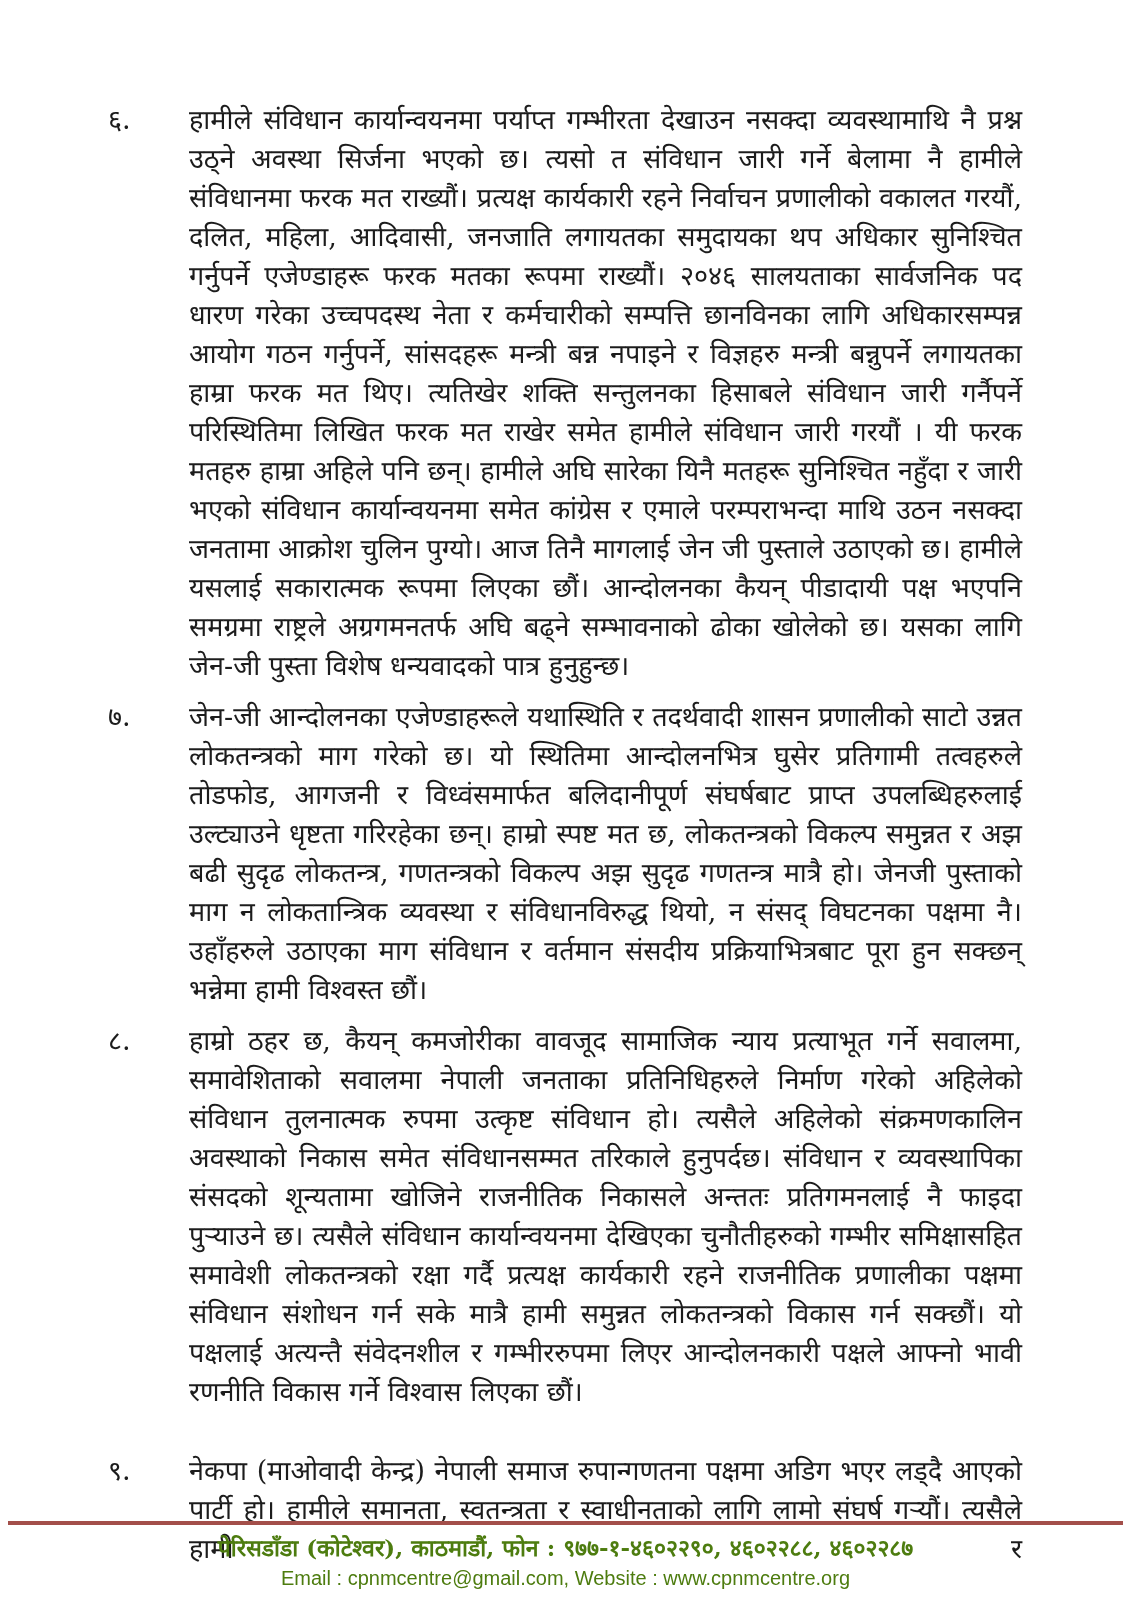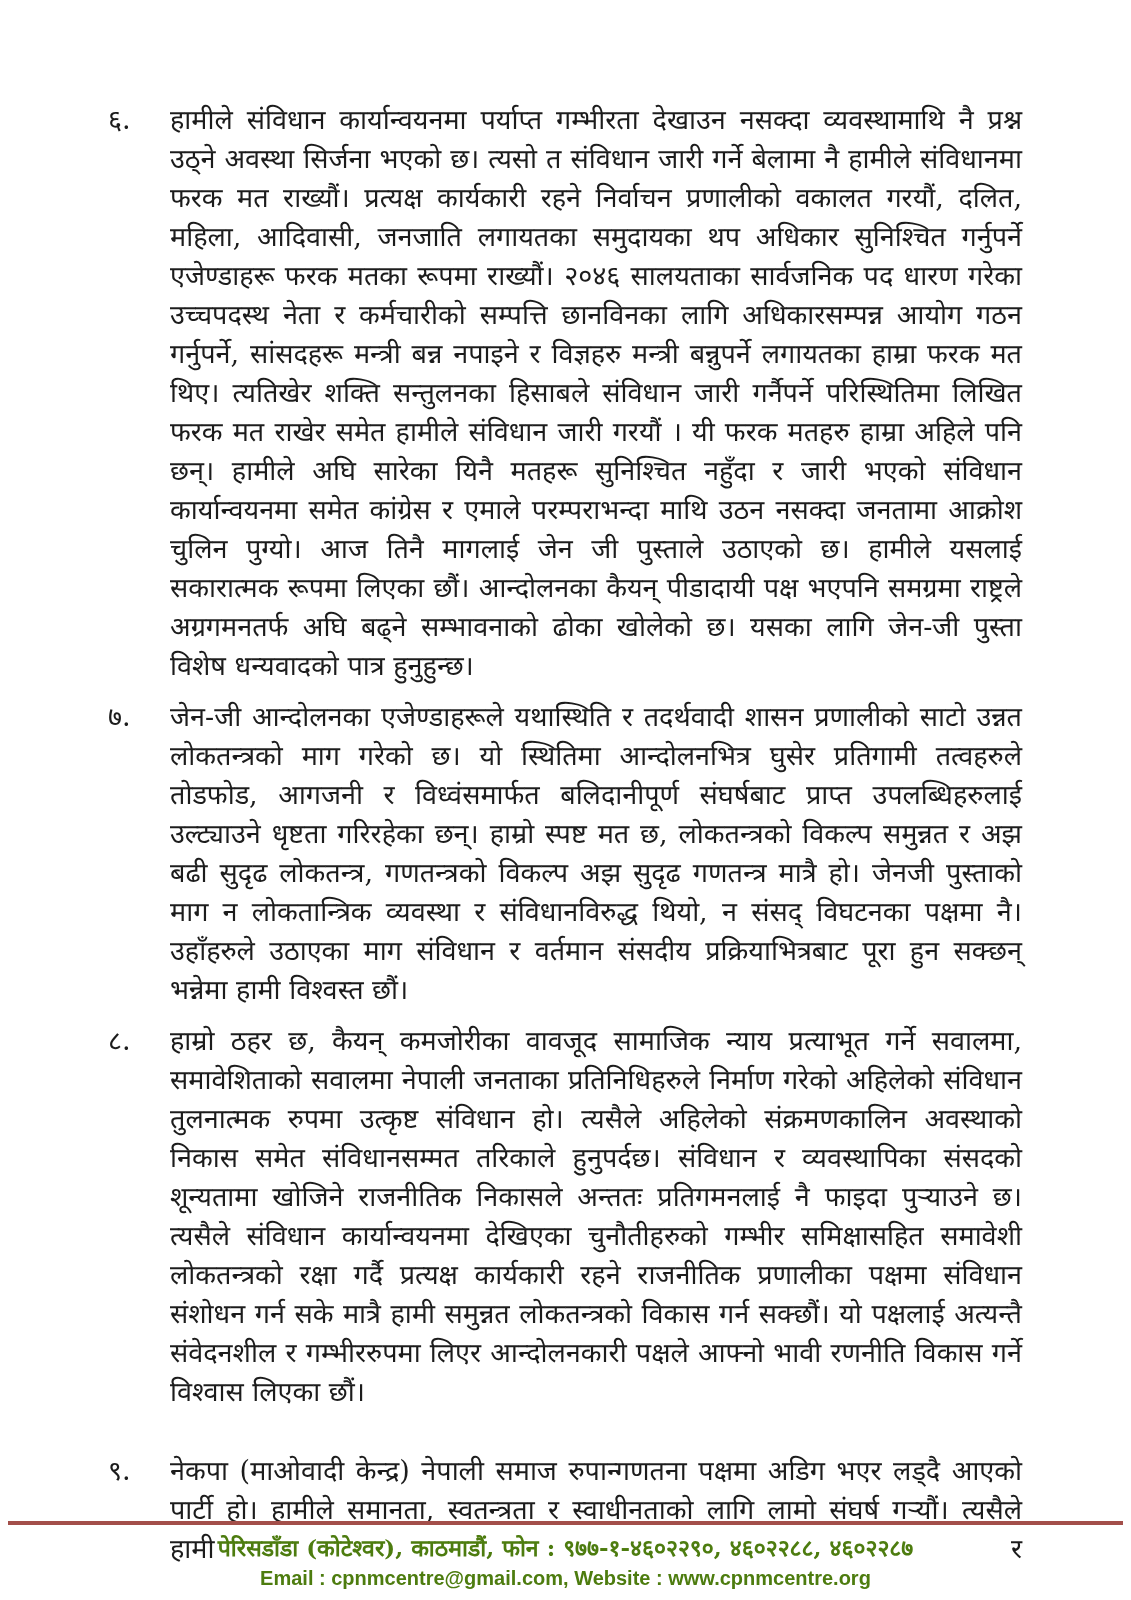--- a/index.html
+++ b/index.html
@@ -30,20 +30,21 @@
     line-height: 39px;
   }
   .para-num {
     flex: none;
     width: 62px;
     text-align: left;
   }
   .para-text {
     flex: 1;
     text-align: justify;
+    margin-left: 19px;
   }
   .para-text.justify-all {
     text-align-last: justify;
   }
   .gap-before {
     margin-top: 40px;
   }
   .footer-rule {
     position: absolute;
     left: 8px;
@@ -62,21 +63,21 @@
     text-align: center;
   }
   .footer-address {
     font-size: 23px;
     line-height: 32px;
     font-weight: bold;
   }
   .footer-contact {
     font-size: 20px;
     line-height: 28px;
-    font-weight: bold;
+    font-weight: normal;
     font-family: "Liberation Sans", sans-serif;
   }
 </style>
 </head>
 <body>
 
 <div class="page" style="color: rgb(28, 28, 28); background: rgb(255, 255, 255);">
 
   <div class="content">
 

